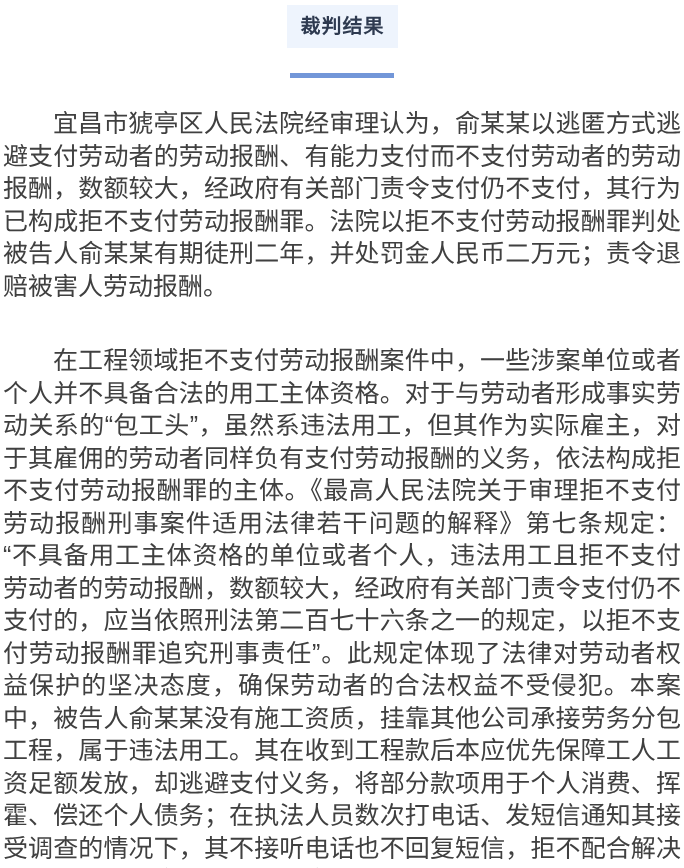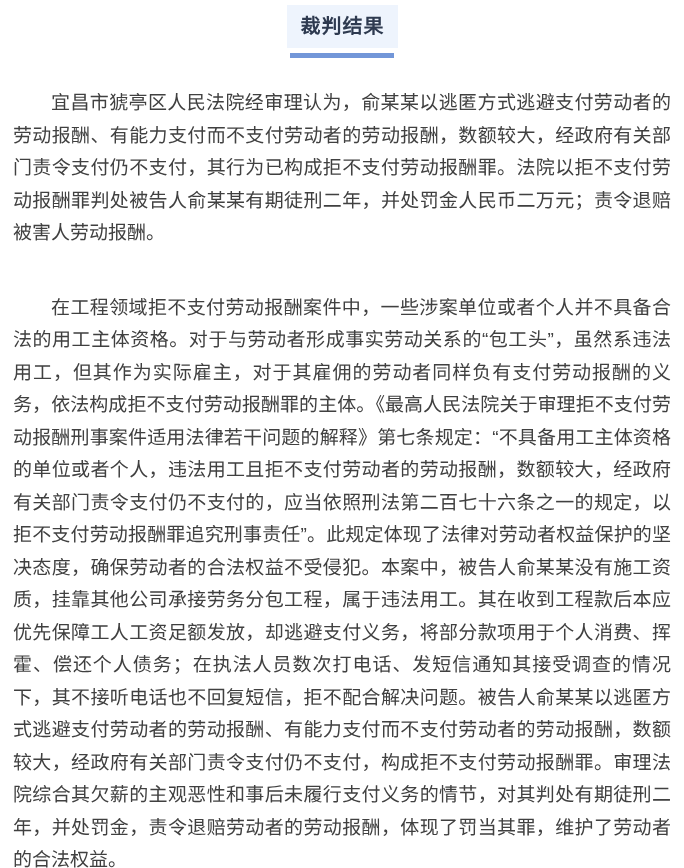--- a/index.html
+++ b/index.html
@@ -15,42 +15,43 @@
   }
   .page {
     width: 684px;
     box-sizing: border-box;
     padding-top: 5px;
   }
   .section-header {
     display: flex;
     flex-direction: column;
     align-items: center;
+    gap: 20px;
   }
   .header-box {
     background: var(--header-bg, #eef4fd);
     color: var(--header-text, #2e3a50);
     font-size: 20px;
     font-weight: bold;
     letter-spacing: 1px;
     padding: 11px 13px 11px 14px;
     line-height: 21px;
     white-space: nowrap;
   }
   .header-underline {
     width: 104px;
     height: 5px;
     margin-top: 5px;
     background: var(--accent, #7296d8);
   }
   .body-text {
     margin: 0;
-    padding: 0 13px;
+    padding: 0 3px;
     color: var(--body-text, #404040);
-    font-size: 19px;
+    font-size: 25px;
     line-height: 32.5px;
     text-align: justify;
     text-indent: 2em;
   }
   .section-judgment .body-text {
     margin-top: 29px;
   }
   .section-explain {
     margin-top: 42px;
   }

